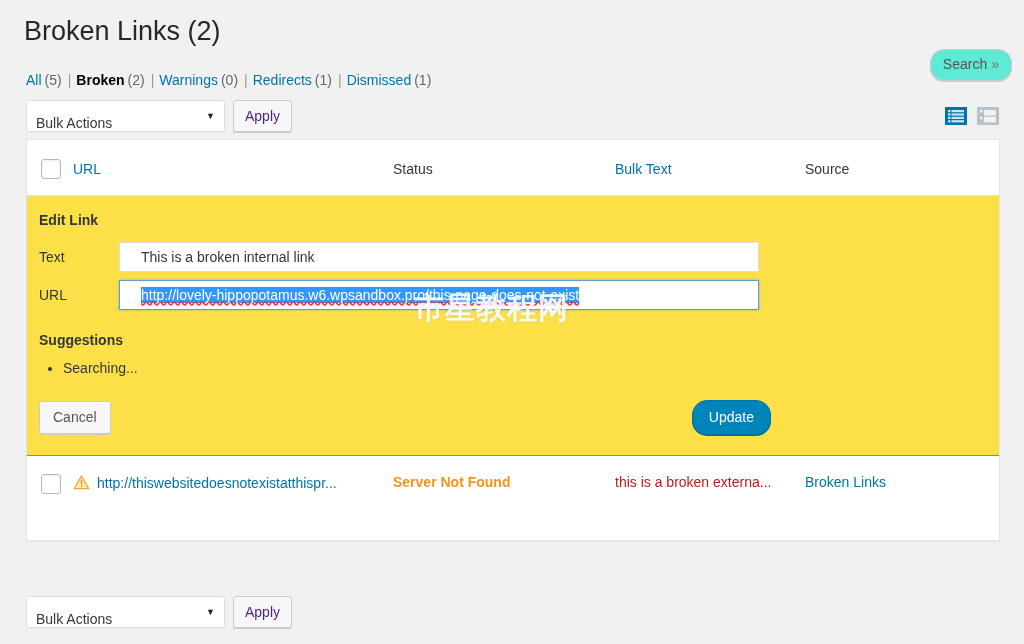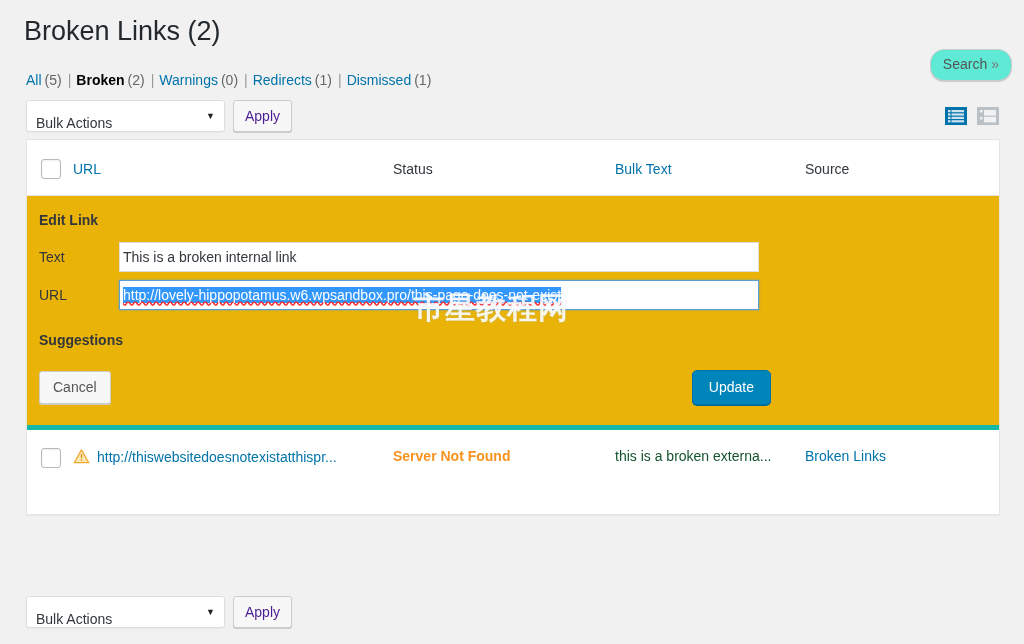--- a/index.html
+++ b/index.html
@@ -169,22 +169,22 @@
     border: 1px solid #b4b9be;
     border-radius: 3px;
     box-shadow: inset 0 1px 2px rgba(0,0,0,.07);
     display: inline-block;
     cursor: pointer;
     vertical-align: middle;
   }
 
   
   .edit-row {
-    background: #eab308;
-    border-bottom: 5px solid #14b8a6;
+    background: #fde047;
+    border-bottom: 1px solid #14b8a6;
     padding: 16px 0 20px 0;
     position: relative;
   }
   .edit-heading {
     font-size: 14px;
     font-weight: bold;
     color: #32373c;
     padding: 0 0 14px 12px;
   }
   .field-row {
@@ -201,21 +201,21 @@
   }
   .field-input {
     width: 640px;
     height: 30px;
     background: #fff;
     border: 1px solid #ddd;
     border-radius: 0;
     font-size: 14px;
     font-family: "Liberation Sans", sans-serif;
     color: #32373c;
-    padding: 0 3px;
+    padding: 0 21px;
     display: flex;
     align-items: center;
     overflow: hidden;
     white-space: nowrap;
   }
   .field-input.focused {
     border: 1px solid #3ea0dd;
     box-shadow: 0 0 2px rgba(62,160,221,.7);
     outline: 1px solid #5b9dd9;
     outline-offset: -1px;
@@ -260,21 +260,21 @@
     box-shadow: 0 1px 0 #ccc;
     color: #555;
     font-size: 14px;
     font-family: "Liberation Sans", sans-serif;
     padding: 7px 13px 8px;
     cursor: pointer;
   }
   .update-button {
     background: #0085ba;
     border: 1px solid #0073aa;
-    border-radius: 5px;
+    border-radius: 15px;
     box-shadow: 0 1px 0 #006799;
     color: #fff;
     font-size: 14px;
     font-family: "Liberation Sans", sans-serif;
     padding: 8px 16px 9px;
     cursor: pointer;
   }
 
   
   .data-row {
@@ -290,21 +290,21 @@
     color: #0073aa;
     text-decoration: none;
     cursor: pointer;
     white-space: nowrap;
   }
   .status-cell {
     color: #f7921e;
     font-weight: bold;
     white-space: nowrap;
   }
-  .linktext-cell { color: #14532d; white-space: nowrap; }
+  .linktext-cell { color: #b91c1c; white-space: nowrap; }
   .source-cell a {
     color: #0073aa;
     text-decoration: none;
     cursor: pointer;
     white-space: nowrap;
   }
   .warn-icon { flex: none; display: block; }
 
   
   .watermark {
@@ -399,20 +399,23 @@
     </div>
 
     <div class="field-row">
       <div class="field-label">URL</div>
       <div class="field-input focused">
         <span class="sel-text">http://lovely-hippopotamus.w6.wpsandbox.pro/this-page-does-not-exist</span>
       </div>
     </div>
 
     <div class="suggest-heading">Suggestions</div>
+    <ul class="suggest-list">
+      <li>Searching...</li>
+    </ul>
 
     <div class="edit-actions">
       <button class="cancel-button">Cancel</button>
       <button class="update-button">Update</button>
     </div>
   </div>
 
   <div class="data-row">
     <div class="col-cb">
       <span class="cb"></span>

